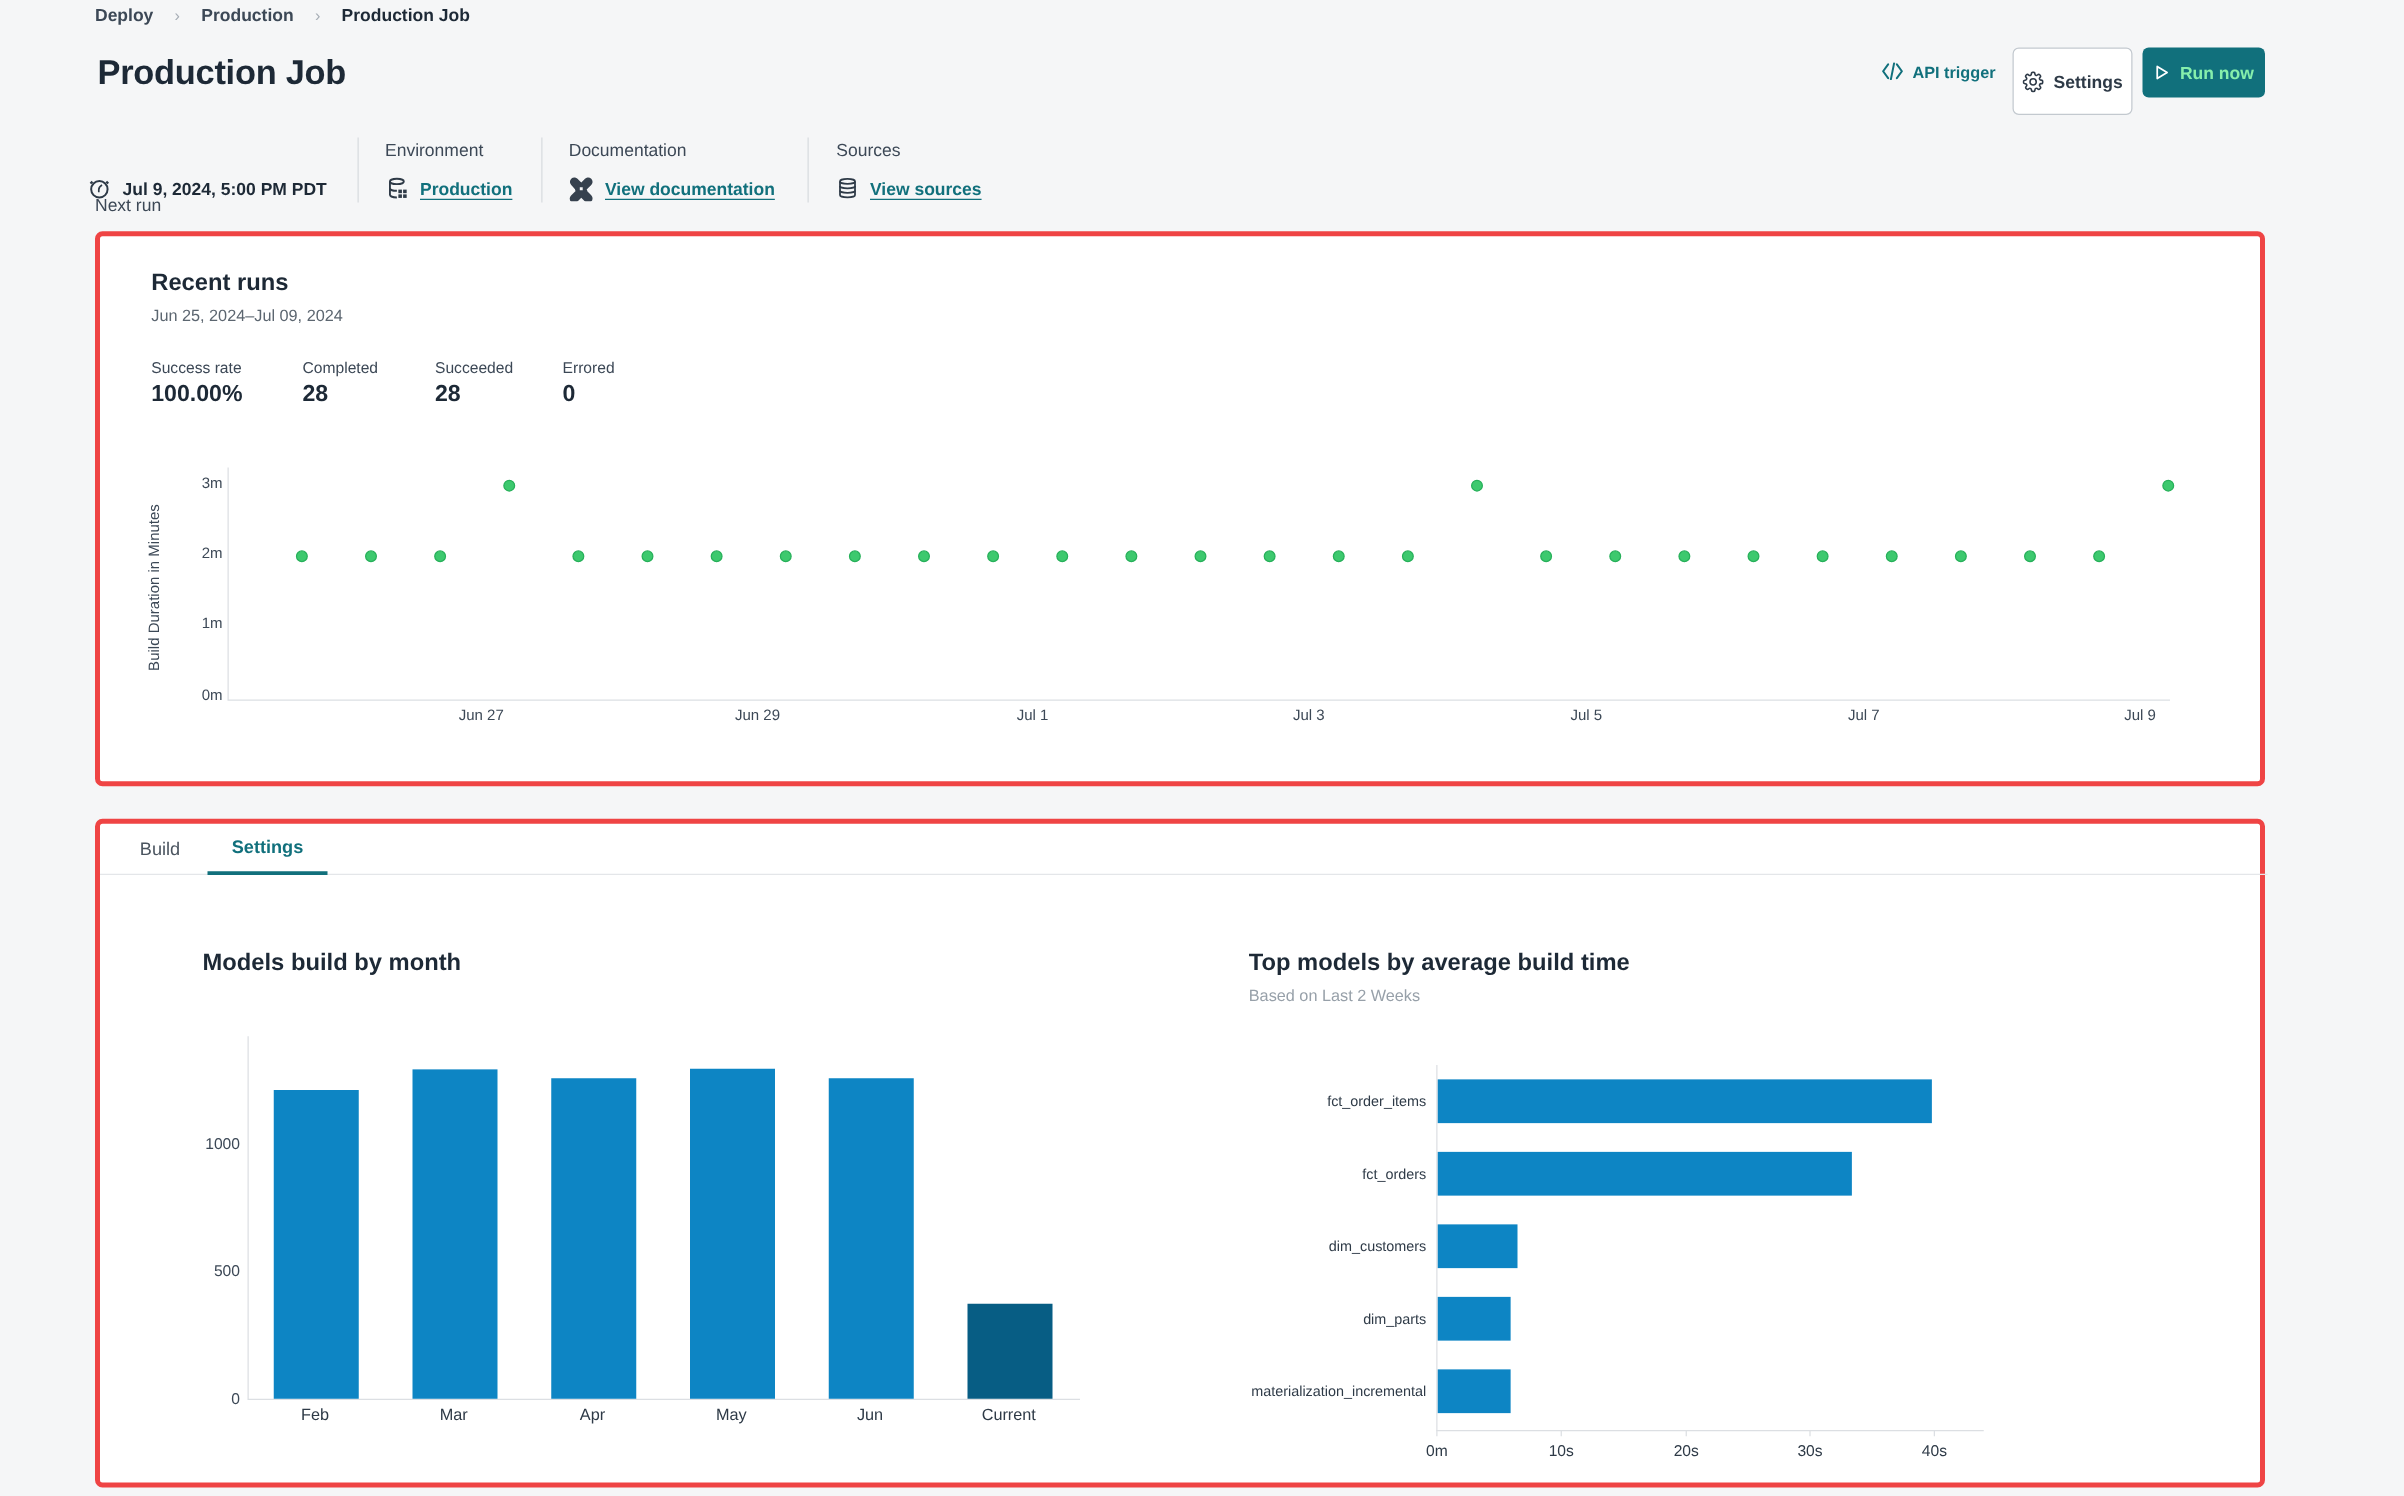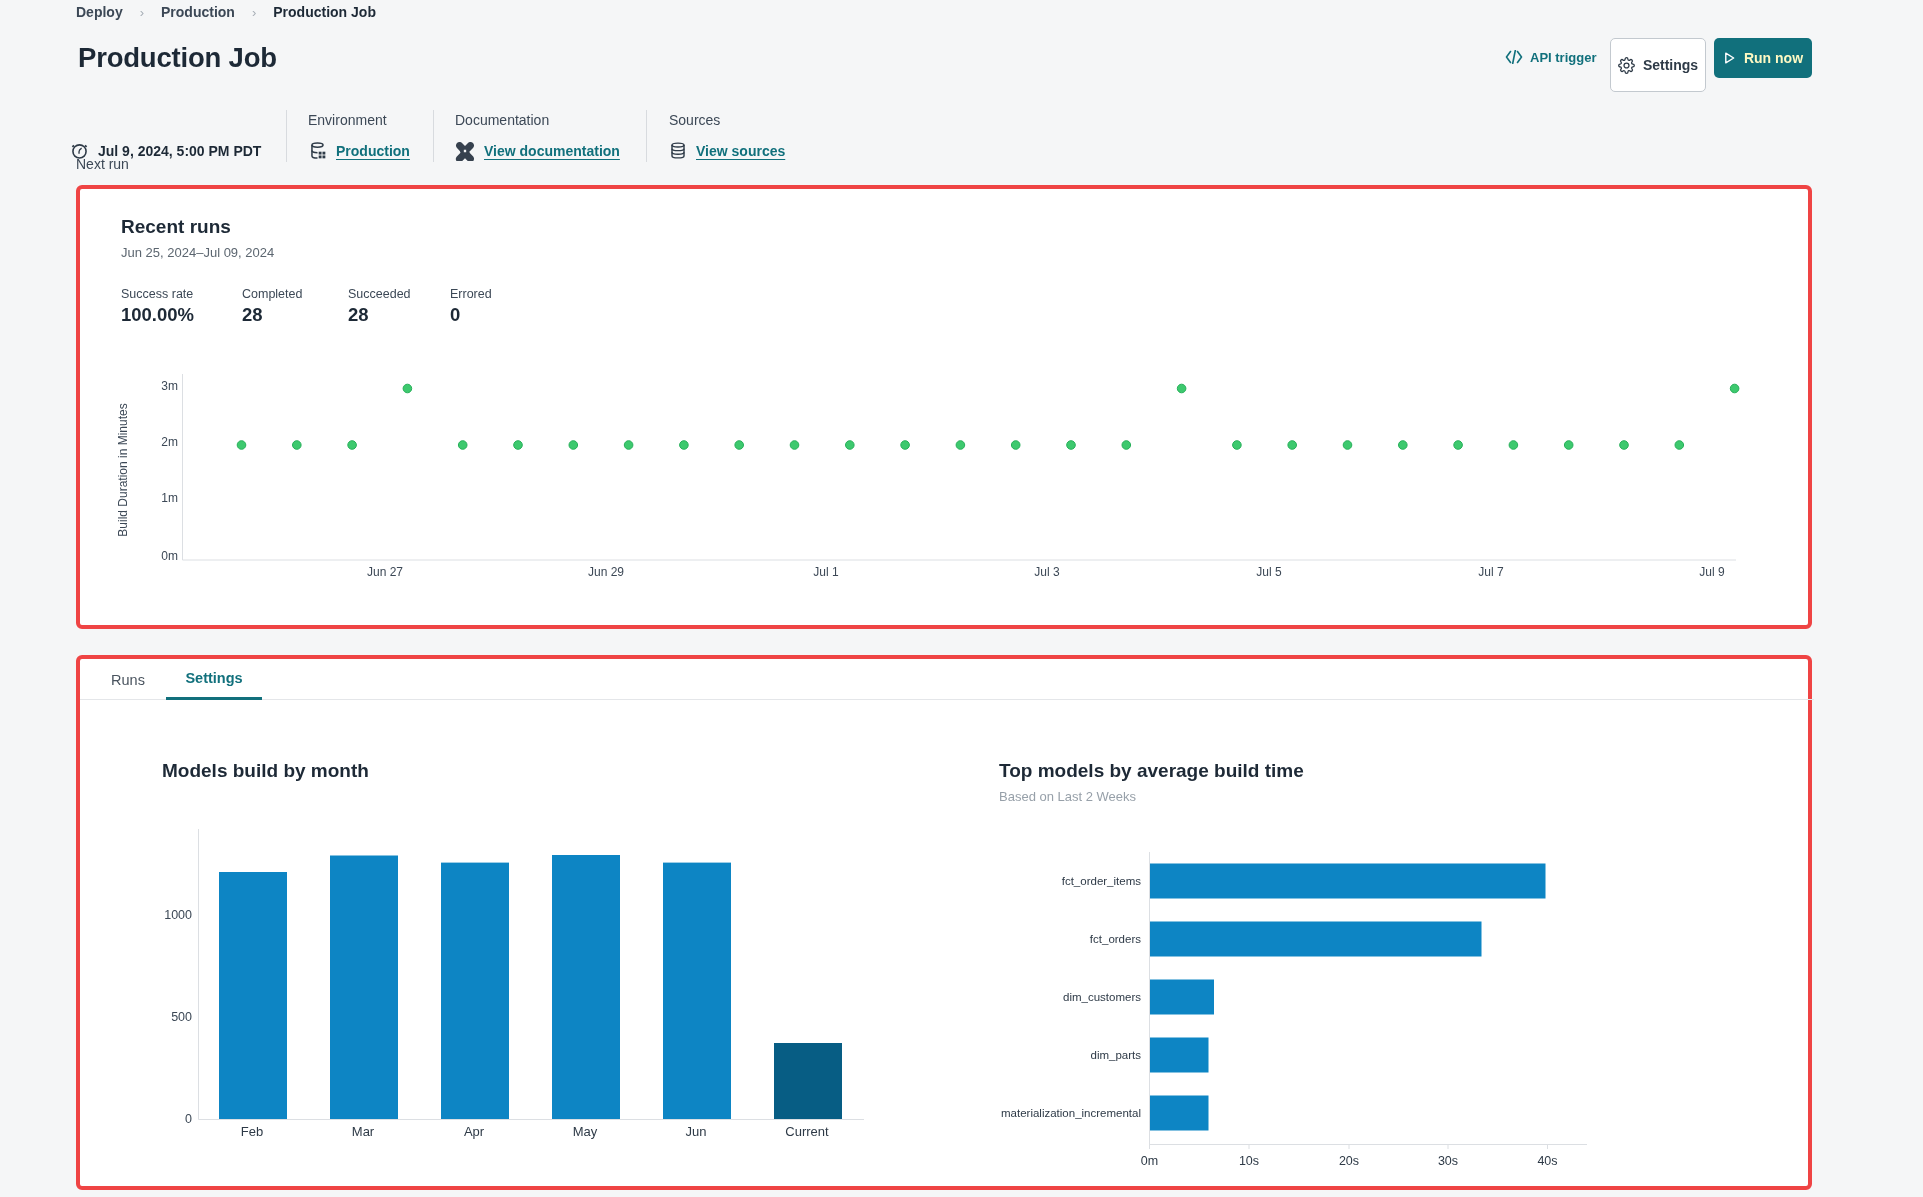--- a/index.html
+++ b/index.html
@@ -13,21 +13,21 @@
 #crumbs { left:76px; top:4px; font-size:14px; font-weight:700; color:#3c4856; }
 #crumbs .sep { color:#a7aeb6; font-weight:400; padding:0 17px; font-size:13px; }
 #crumbs .cur { color:#1d2936; }
 
 
 #title { left:78px; top:42px; font-size:27.5px; font-weight:700; color:#1d2936; letter-spacing:-0.2px; }
 
 
 #apitrigger { left:1505px; top:50px; font-size:13px; font-weight:700; color:#11707c; }
 #btn-settings { position:absolute; left:1610px; top:38px; width:96px; height:54px; background:#fff; border:1px solid #c3c9cf; border-radius:5px; font-size:14px; font-weight:700; color:#2e3a47; display:flex; align-items:center; justify-content:center; gap:8px; }
-#btn-run { position:absolute; left:1714px; top:38px; width:98px; height:40px; background:#11707c; border-radius:5px; font-size:14px; font-weight:700; color:#fef9c3; display:flex; align-items:center; justify-content:center; gap:8px; }
+#btn-run { position:absolute; left:1714px; top:38px; width:98px; height:40px; background:#11707c; border-radius:5px; font-size:14px; font-weight:700; color:#86efac; display:flex; align-items:center; justify-content:center; gap:8px; }
 
 
 .info-label { font-size:14px; color:#3c4856; }
 .info-val { font-size:14px; font-weight:700; color:#1d2936; display:flex; align-items:center; gap:9px; }
 .info-val a { color:#11707c; text-decoration:underline; text-underline-offset:3px; font-weight:700; }
 .vdiv { position:absolute; width:1px; background:#d8dbdf; top:110px; height:52px; }
 
 
 .h2 { font-size:19px; font-weight:700; color:#1d2936; }
 .sub { font-size:13px; color:#5c6670; }
@@ -152,21 +152,21 @@
         <circle cx="1433.3999999999999" cy="76" r="4.3" fill="#3dc96e" stroke="#27b05a" stroke-width="1"></circle>
         <circle cx="1488.6999999999998" cy="76" r="4.3" fill="#3dc96e" stroke="#27b05a" stroke-width="1"></circle>
         <circle cx="1544" cy="76" r="4.3" fill="#3dc96e" stroke="#27b05a" stroke-width="1"></circle>
         <circle cx="1599.3" cy="76" r="4.3" fill="#3dc96e" stroke="#27b05a" stroke-width="1"></circle>
         <circle cx="1654.6" cy="19.5" r="4.3" fill="#3dc96e" stroke="#27b05a" stroke-width="1"></circle>
       </svg>
   </div>
 
   <div class="card" id="card2" style="left:76px; top:655px; width:1736px; height:535px;">
     <div id="tabbar">
-      <div class="tab" style="left:0px; width:96px; color:#4a545f; font-weight:400;">Runs</div>
+      <div class="tab" style="left:0px; width:96px; color:#4a545f; font-weight:400;">Build</div>
       <div class="tab" style="left:86px; width:96px; color:#11707c; border-bottom:3px solid #11707c;">Settings</div>
     </div>
     <div class="abs h2" style="left:82px; top:101px;">Models build by month</div>
     <div class="abs h2" style="left:919px; top:101px;">Top models by average build time</div>
     <div class="abs sub" style="left:919px; top:130px; color:#97a0a9;">Based on Last 2 Weeks</div>
     <svg class="abs" id="chartL" style="left:24px; top:160px;" width="860" height="360" viewBox="0 0 860 360">
         <text x="88" y="100" text-anchor="end" font-size="12.5" fill="#3c4856">1000</text>
         <text x="88" y="202" text-anchor="end" font-size="12.5" fill="#3c4856">500</text>
         <text x="88" y="304" text-anchor="end" font-size="12.5" fill="#3c4856">0</text>
         <path d="M94.5 10 V300.5 H760" stroke="#dcdfe3" fill="none"></path>

